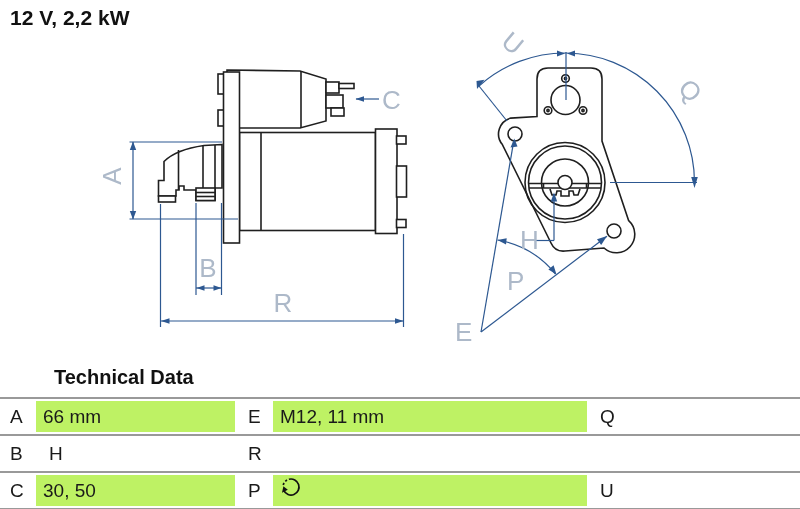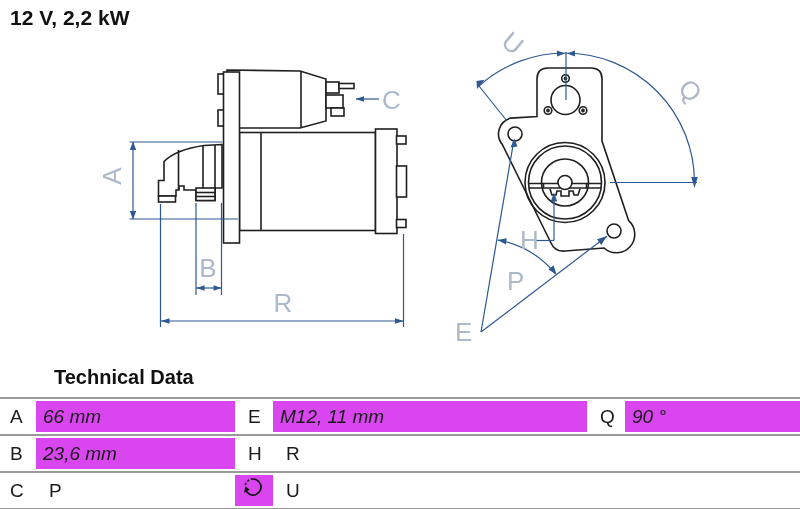--- a/index.html
+++ b/index.html
@@ -9,21 +9,21 @@
   .section-head{position:absolute;left:10px;top:366px;font-size:20px;font-weight:700;color:#111;margin-left:44px;}
   #drawing{position:absolute;left:0;top:0;}
   
   #tech-table{position:absolute;left:0;top:397px;width:800px;}
   .tline{height:2px;background:#999;margin:0 0;}
   .trow{display:grid;grid-template-columns:36px 199px 38px 314px 38px 1fr;
         height:31px;margin:2px 0;}
   .trow .cell{font-size:19px;line-height:31px;white-space:nowrap;overflow:hidden;}
   .cell.key{background:#fff;padding-left:10px;}
   .cell.key.k2,.cell.key.k3{padding-left:13px;}
-  .cell.val{background:#d946ef;padding-left:7px;font-style:italic;}
+  .cell.val{background:#bef264;padding-left:7px;}
   .cell.val.v2,.cell.val.v3{}
   .rot-icon-wrap{display:inline-block;vertical-align:middle;margin-top:-3px;}
   svg text{font-family:"Liberation Sans","DejaVu Sans",sans-serif;}
 </style>
 </head>
 <body>
 
 <div id="stage">
 
   <div class="title">12 V, 2,2 kW</div>
@@ -169,34 +169,33 @@
 
   <div id="tech-table">
     <div class="tline"></div>
 
     <div class="trow">
       <div class="cell key k1">A</div>
       <div class="cell val v1">66 mm</div>
       <div class="cell key k2">E</div>
       <div class="cell val v2">M12, 11 mm</div>
       <div class="cell key k3">Q</div>
-      <div class="cell val v3">90 °</div>
     </div>
     <div class="tline"></div>
 
     <div class="trow">
       <div class="cell key k1">B</div>
-      <div class="cell val v1">23,6 mm</div>
       <div class="cell key k2">H</div>
       <div class="cell key k3">R</div>
     </div>
     <div class="tline"></div>
 
     <div class="trow">
       <div class="cell key k1">C</div>
+      <div class="cell val v1">30, 50</div>
       <div class="cell key k2">P</div>
       <div class="cell val v2"><span></span><span class="rot-icon-wrap"><svg width="22" height="22" viewBox="0 0 22 22">
             <path d="M8.9,4.3 A8,8 0 1 1 3.75,15.4" fill="none" stroke="#111" stroke-width="1.7"></path>
             <path d="M3.27,9.93 A8,8 0 0 1 4.07,8.0" fill="none" stroke="#111" stroke-width="1.7"></path>
             <path d="M5.34,6.34 A8,8 0 0 1 7,5.07" fill="none" stroke="#111" stroke-width="1.7"></path>
             <polygon points="2.0,17.8 7.8,14.7 3.4,11.3" fill="#111"></polygon>
           </svg></span></div>
       <div class="cell key k3">U</div>
     </div>
     <div class="tline"></div>

